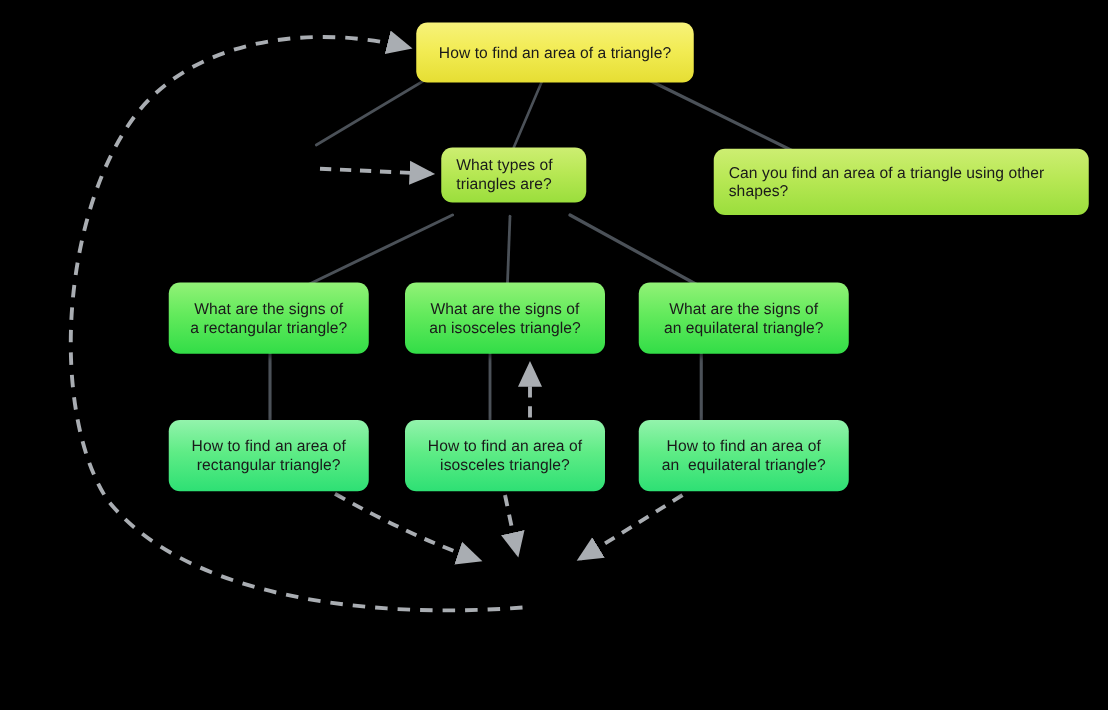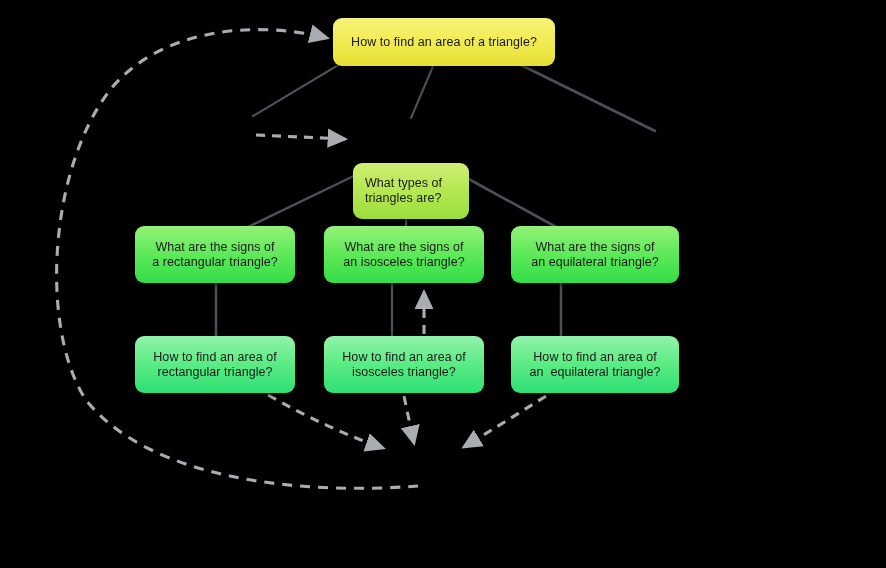--- a/index.html
+++ b/index.html
@@ -84,26 +84,31 @@
       <path d="M 418,486 C 300,495 150,480 86,400 C 40,330 48,170 110,90 C 160,28 255,20 327,38" stroke-dasharray="10 8" marker-end="url(#arrow-dashed)"></path>
     </g>
   </svg>
 
   <div class="node center" style="left:333px; top:18px; width:222px; height:48px;
               background:linear-gradient(to bottom,#f7f27a 0%,#f2ec55 45%,#e6de33 100%);">
     <span class="node-label">How to find an area of a triangle?</span>
   </div>
 
 
-  <div class="node left" style="left:353px; top:118px; width:116px; height:56px;
-              background:linear-gradient(to bottom,#cdee72 0%,#b8e855 45%,#9ade3c 100%);margin-top:45px;">
+  <div class="node left" style="left:353px; top:118px; width:116px; height:44px;
+              background:linear-gradient(to bottom,#cdee72 0%,#b8e855 45%,#9ade3c 100%);">
     <span class="node-label">What types of
 triangles are?</span>
   </div>
 
+  <div class="node left" style="left:571px; top:119px; width:300px; height:53px;
+              background:linear-gradient(to bottom,#cdee72 0%,#b8e855 45%,#9ade3c 100%);">
+    <span class="node-label">Can you find an area of a triangle using other
+shapes?</span>
+  </div>
 
   <div class="node center" style="left:135px; top:226px; width:160px; height:57px;
               background:linear-gradient(to bottom,#92f277 0%,#63ea5c 45%,#32dd47 100%);">
     <span class="node-label">What are the signs of
 a rectangular triangle?</span>
   </div>
 
   <div class="node center" style="left:324px; top:226px; width:160px; height:57px;
               background:linear-gradient(to bottom,#92f277 0%,#63ea5c 45%,#32dd47 100%);">
     <span class="node-label">What are the signs of

